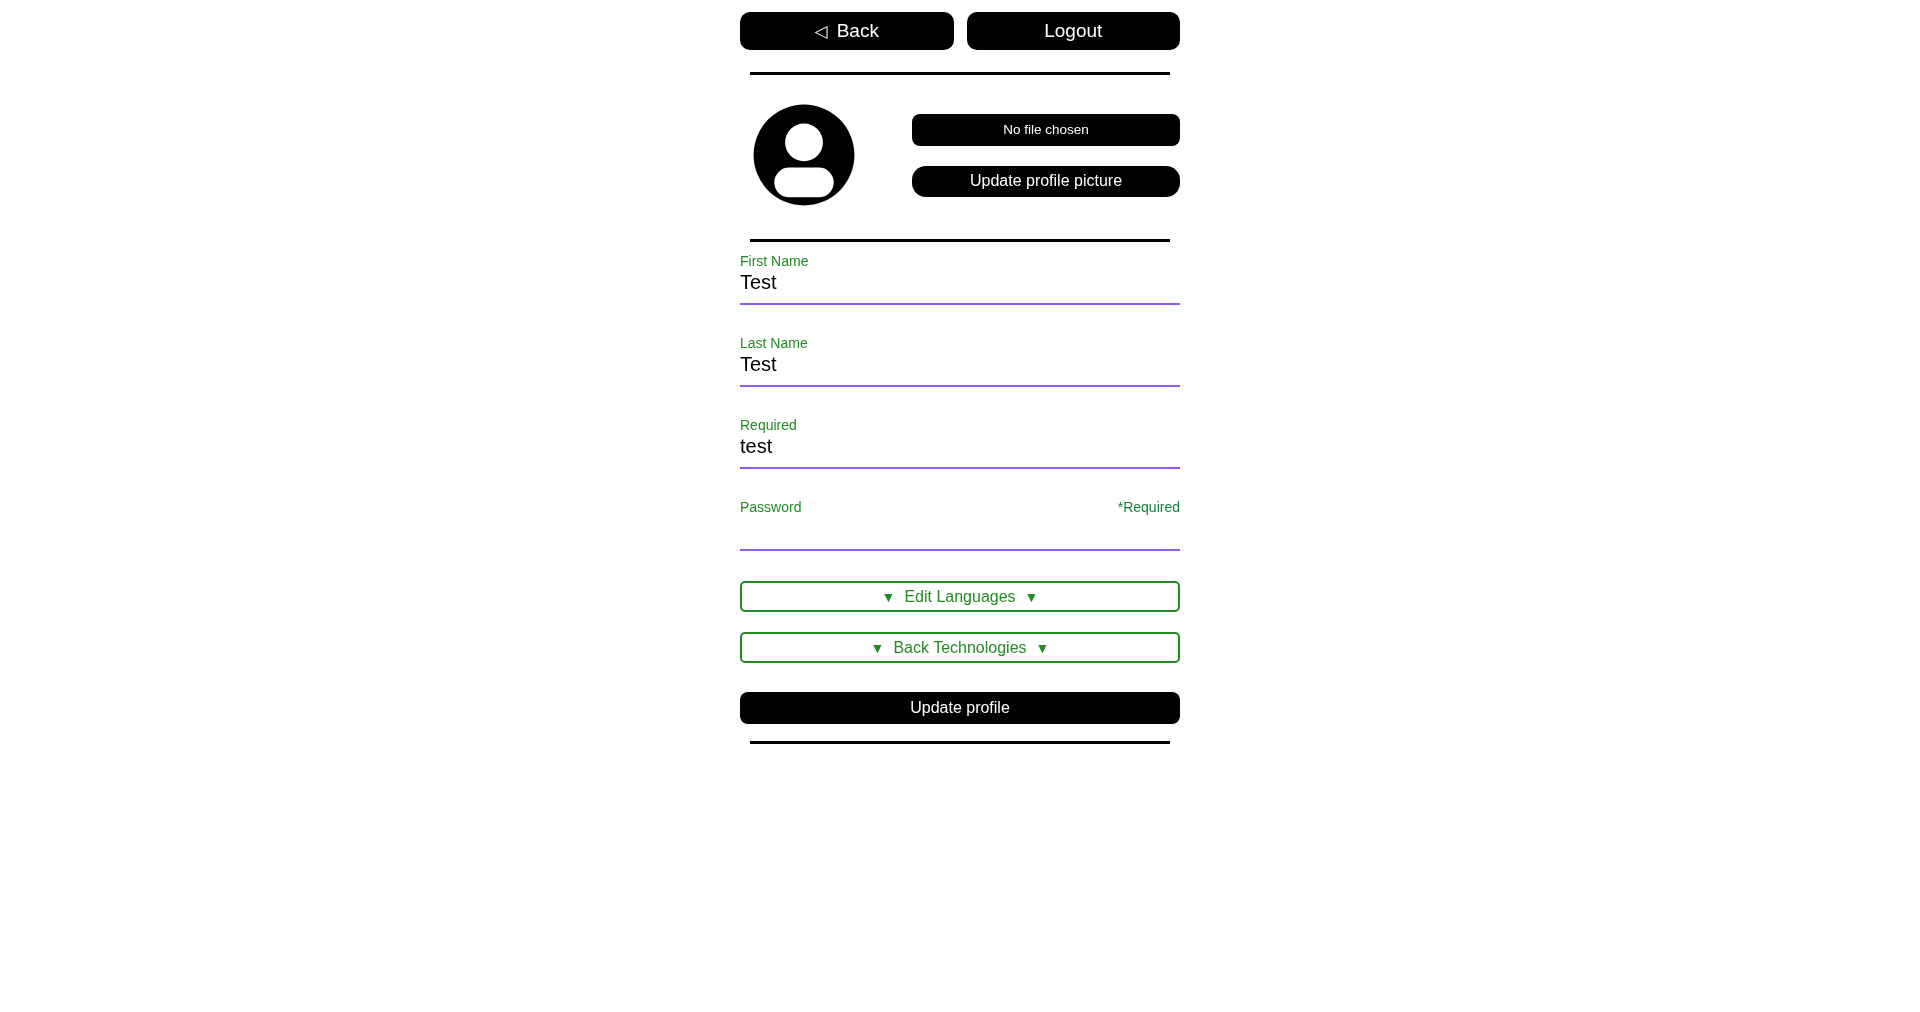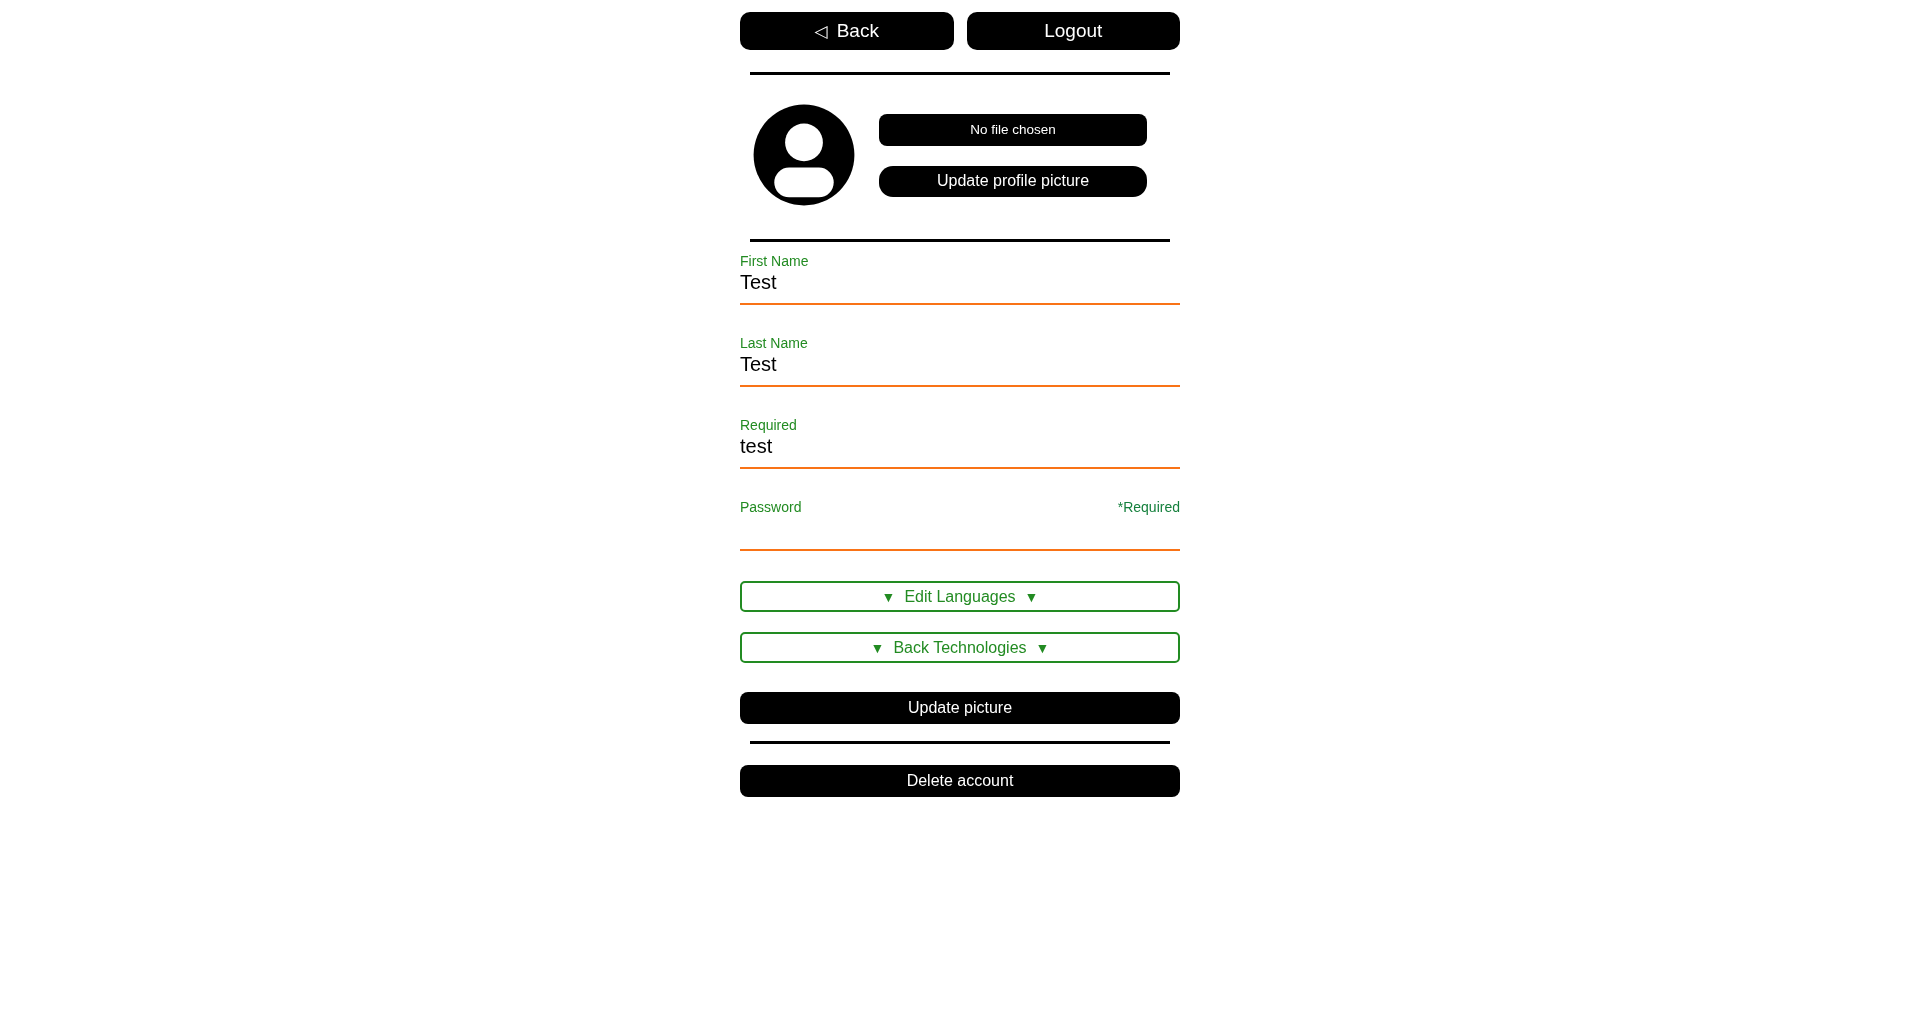--- a/index.html
+++ b/index.html
@@ -47,20 +47,21 @@
     background: #000000;
     margin: 22px auto 0;
     border: none;
   }
   
   .avatar-row {
     margin-top: 26px;
     display: flex;
     align-items: center;
     padding-left: 10px;
+    justify-content: space-between;
   }
   .avatar {
     width: 108px;
     height: 108px;
     flex: 0 0 auto;
   }
   .picture-controls {
     margin-left: 21px;
     width: 268px;
     display: flex;
@@ -93,21 +94,21 @@
   }
   .required-note {
     font-size: 14px;
     line-height: 17px;
     color: #15803d;
   }
   .field-input {
     display: block;
     width: 100%;
     border: none;
-    border-bottom: 2px solid #f97316;
+    border-bottom: 2px solid #8b5cf6;
     outline: none;
     font-family: "Liberation Sans", sans-serif;
     font-size: 20px;
     color: #000000;
     height: 35px;
     padding: 0 0 9px 0;
     background: transparent;
     border-radius: 0;
   }
   
@@ -218,24 +219,21 @@
       <span class="arrow">▼</span>
     </button>
 
     <button class="btn-outline-green">
       <span class="arrow">▼</span>
       <span>Back Technologies</span>
       <span class="arrow">▼</span>
     </button>
 
     <button class="btn-black update-profile-button">
-      <span>Update picture</span>
+      <span>Update profile</span>
     </button>
 
   </div>
 
   <div class="divider divider-3"></div>
 
-  <button class="btn-black delete-account-button">
-    <span>Delete account</span>
-  </button>
 
 </div>
 
 </body></html>

